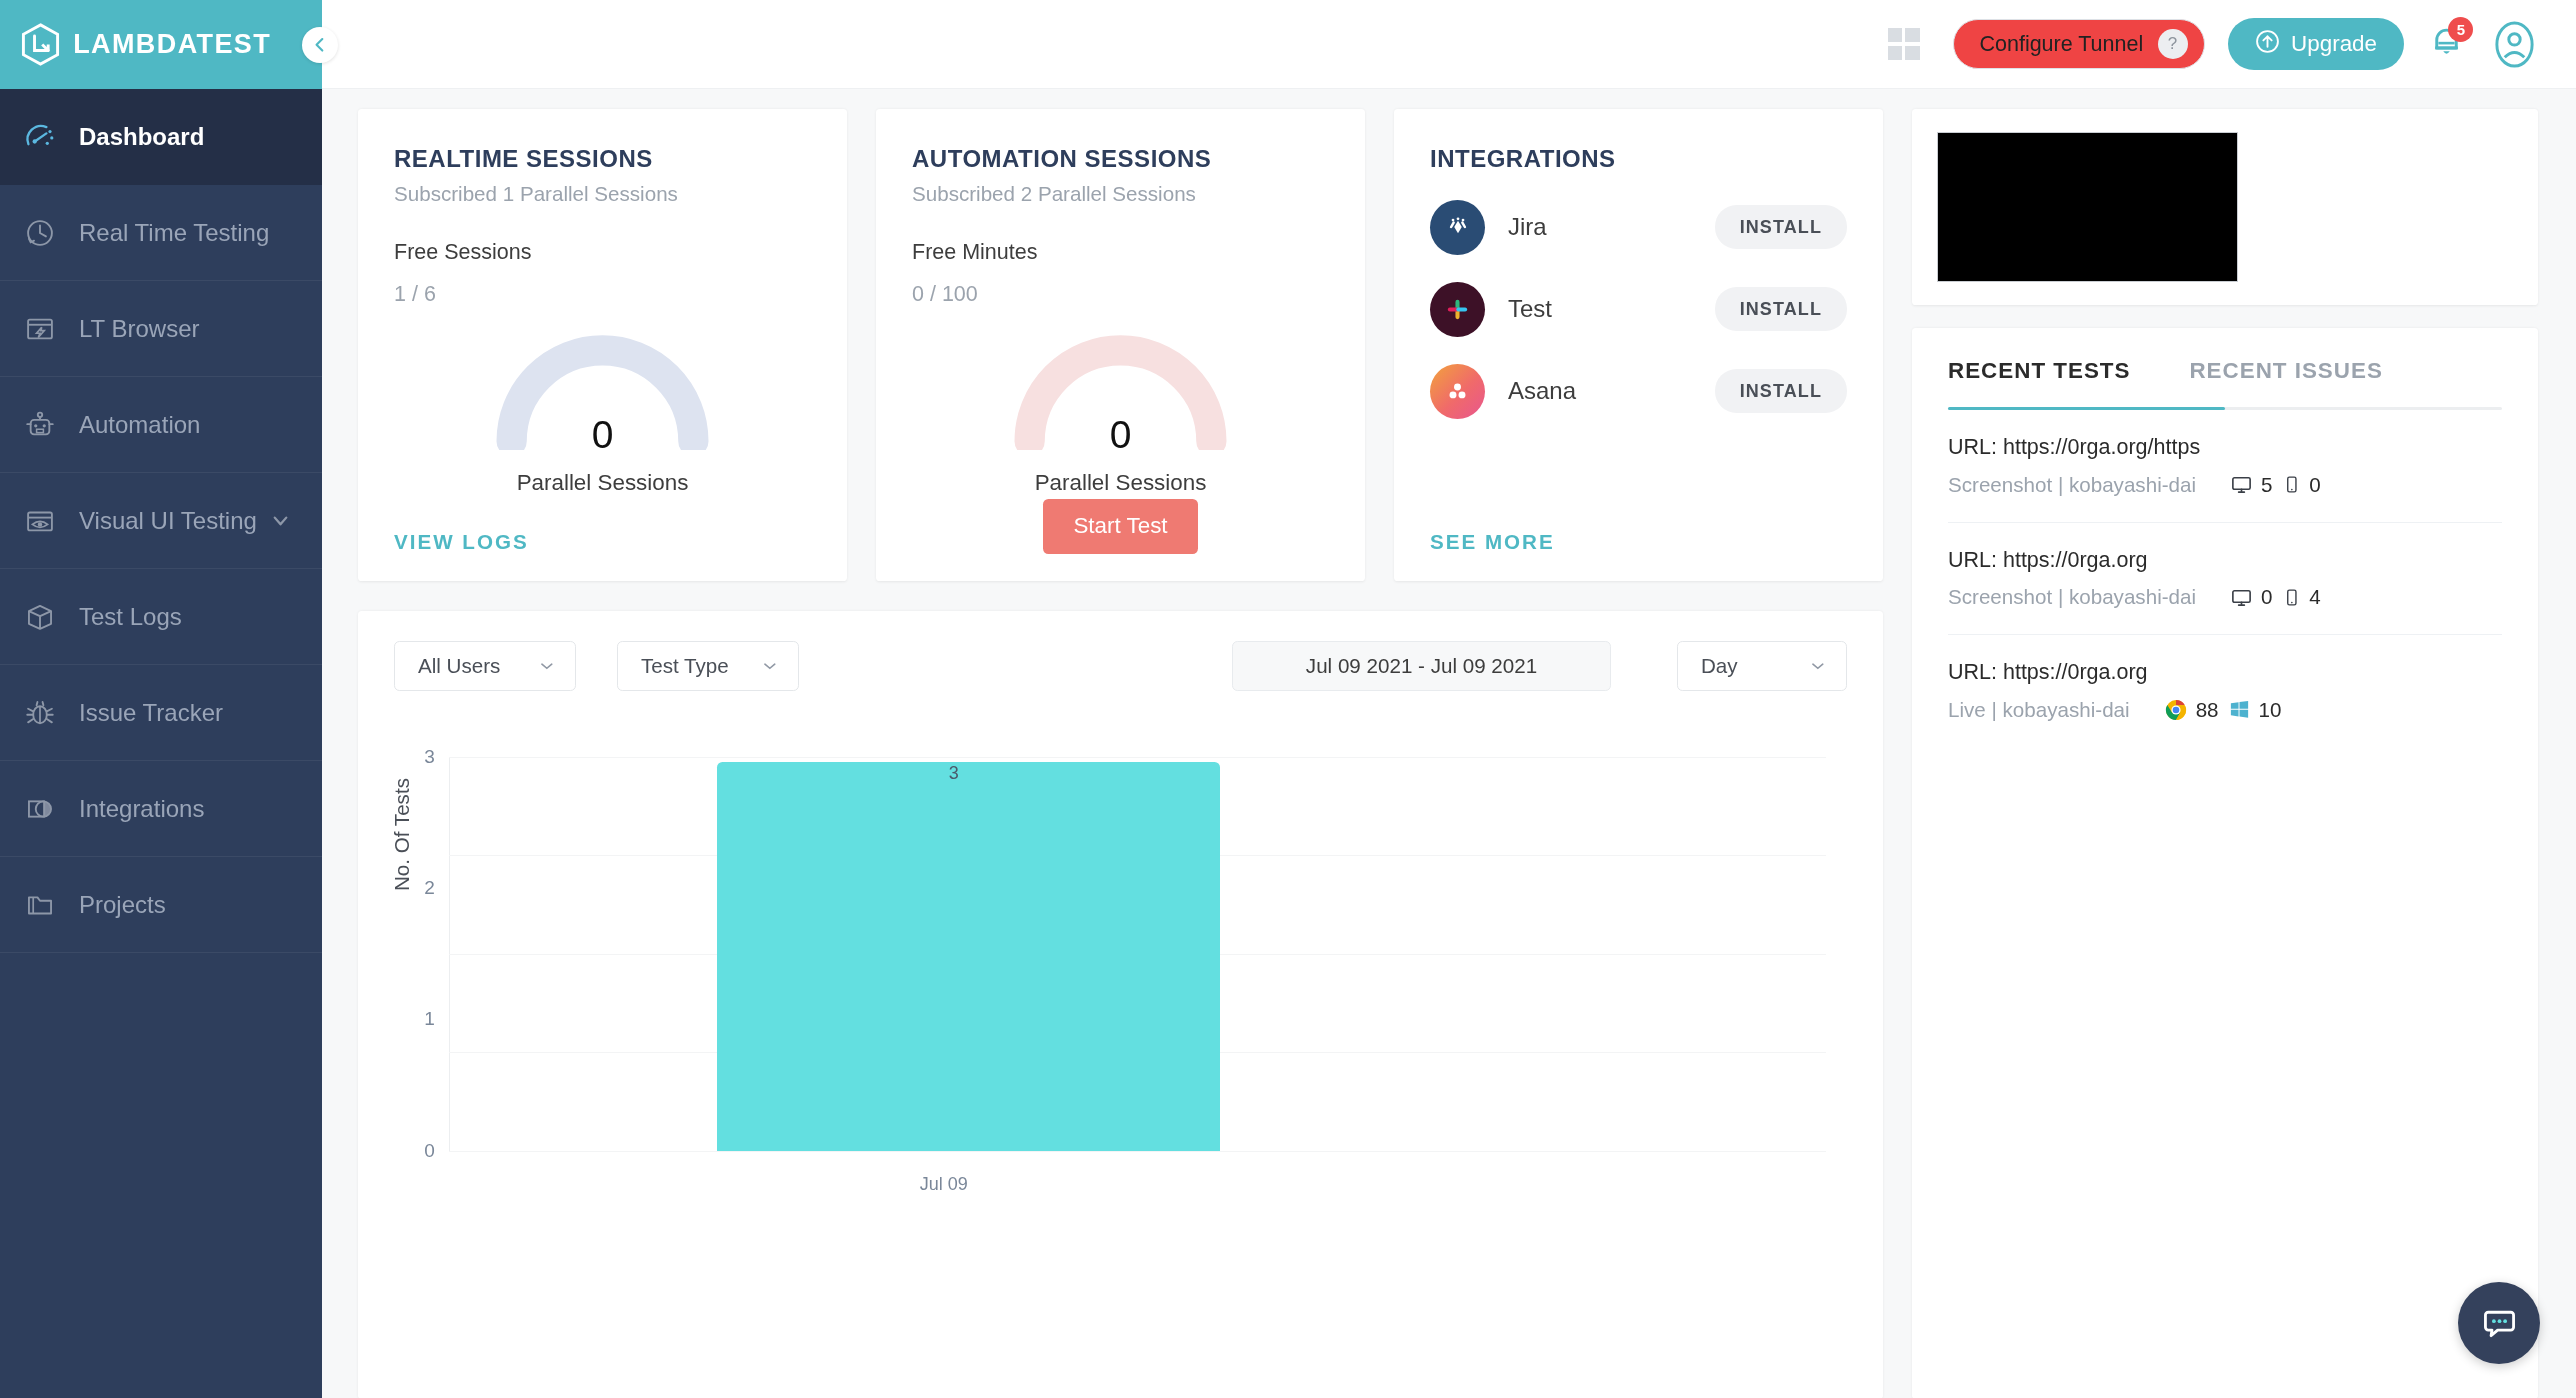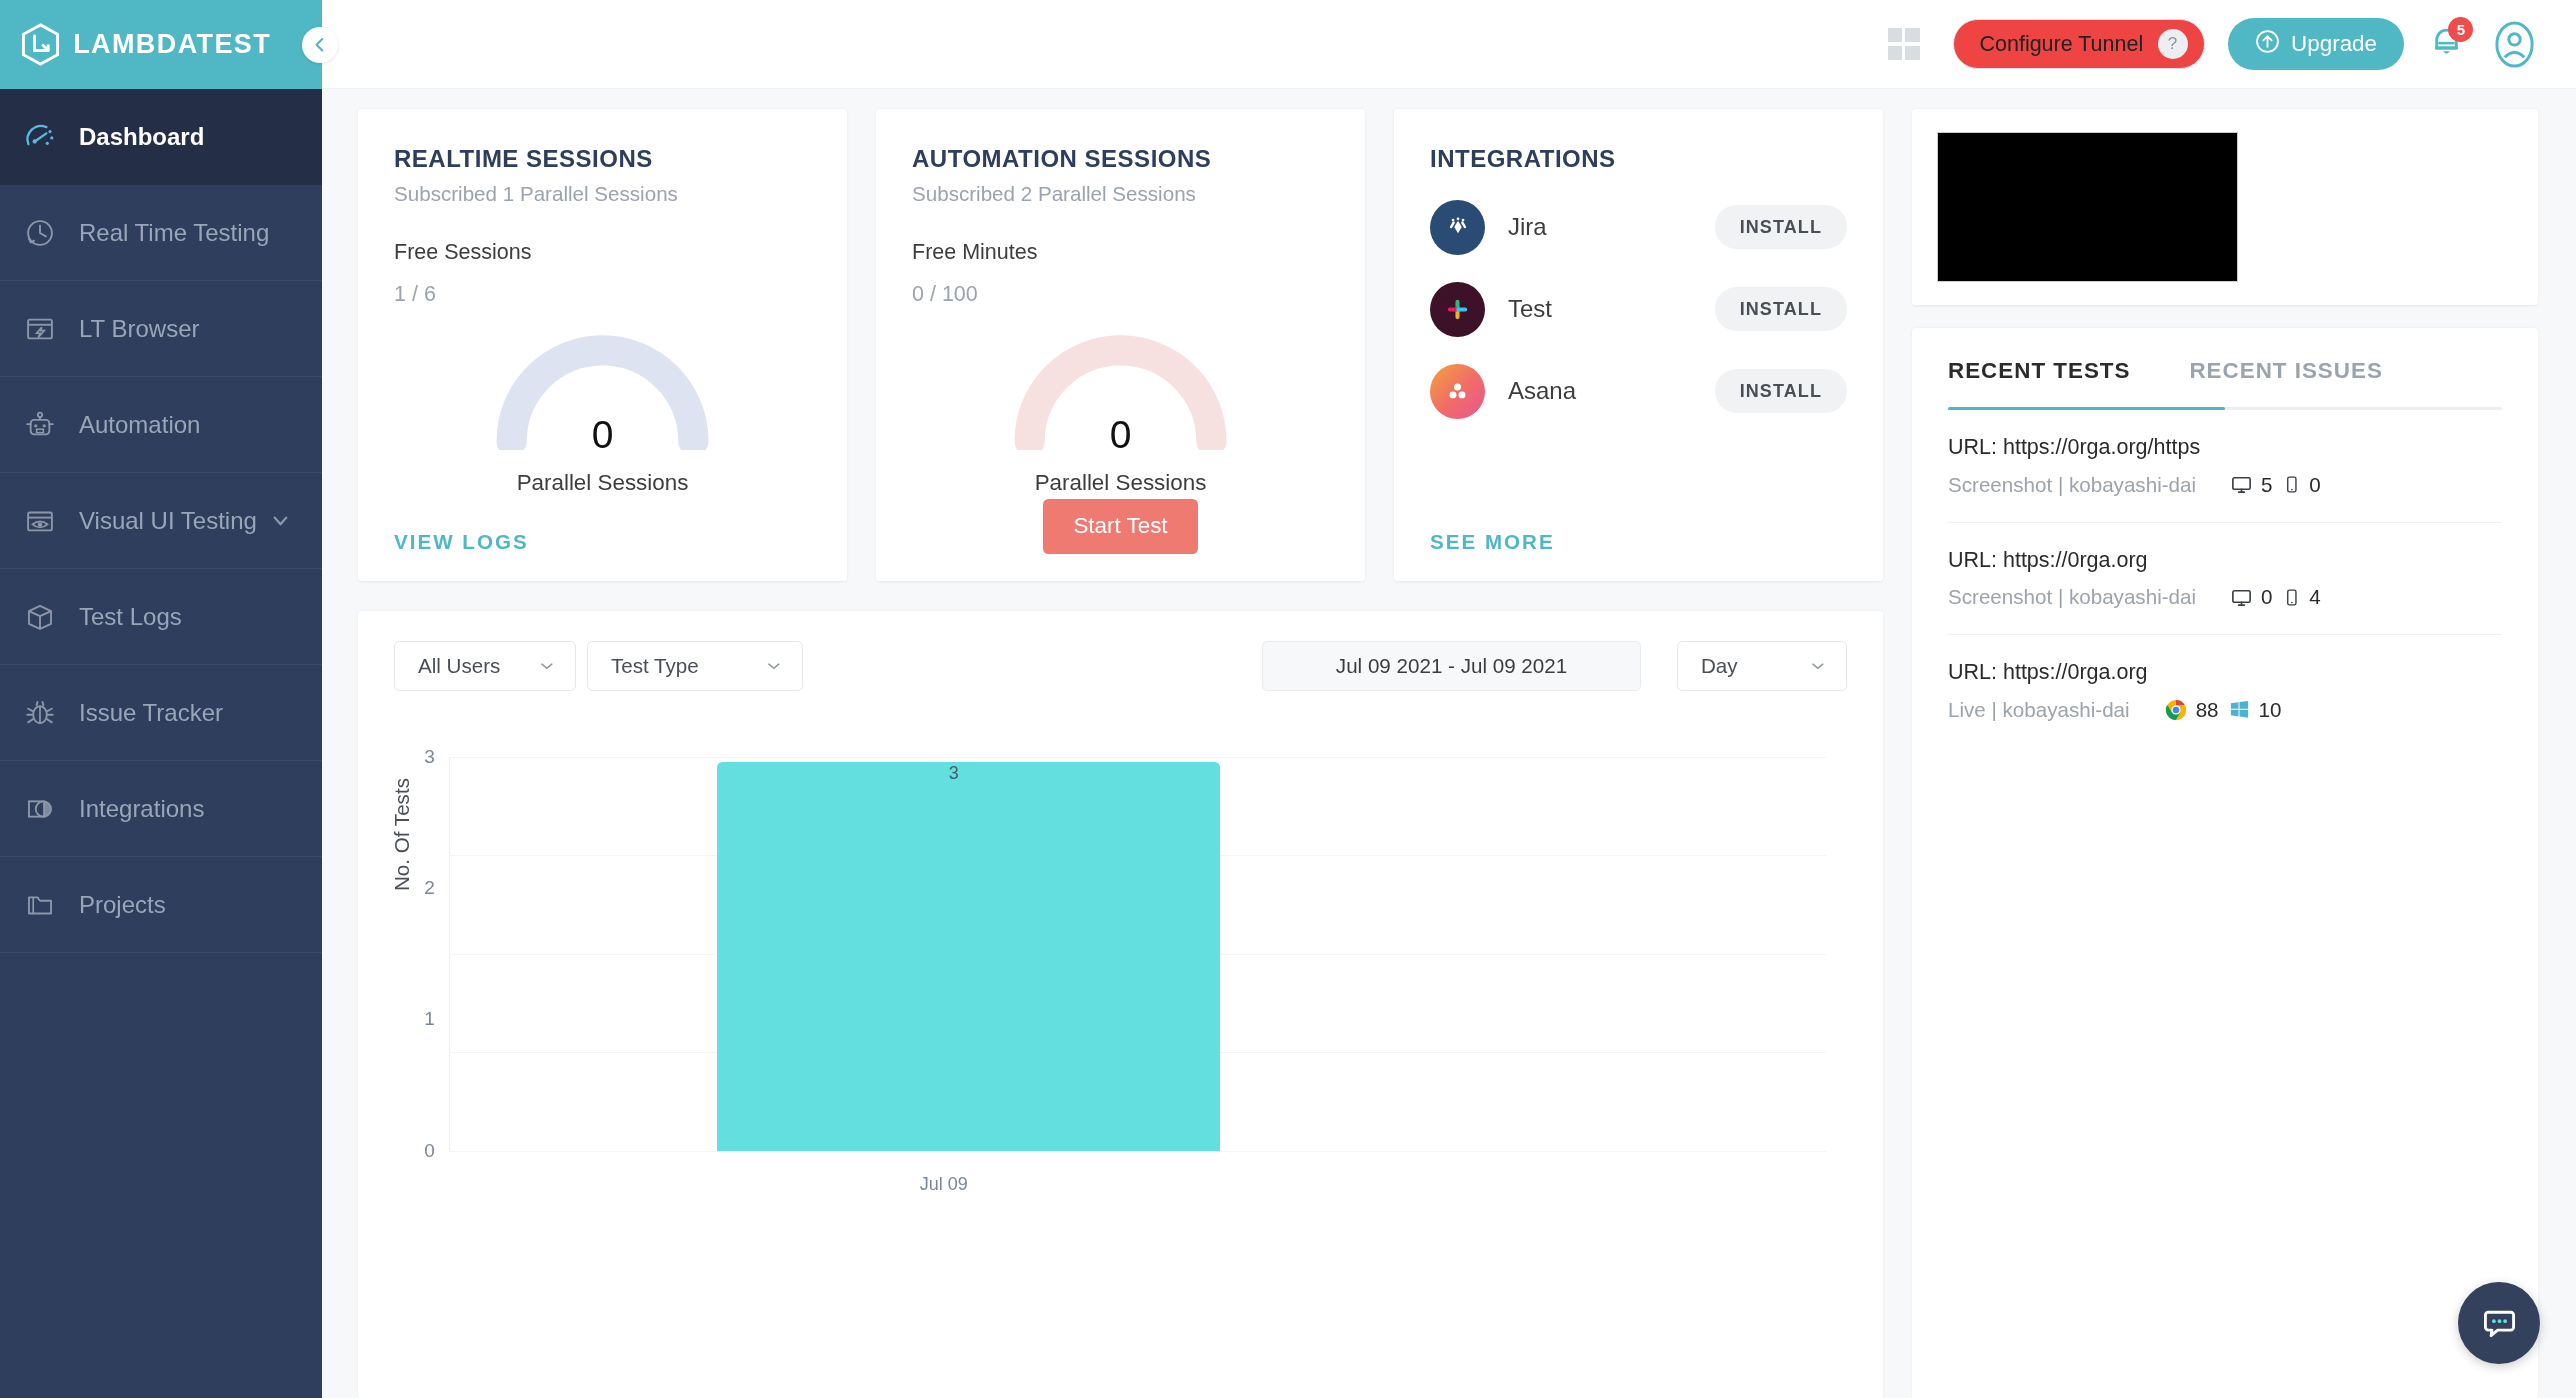--- a/index.html
+++ b/index.html
@@ -92,21 +92,21 @@
   .integ-row { display: flex; align-items: center; gap: 23px; margin-top: 27px; }
   .integ-logo { width: 55px; height: 55px; border-radius: 50%; flex: 0 0 55px; }
   .integ-name { font-size: 24px; color: #3d3d3d; flex: 1; }
   .install-btn {
     background: #f1f2f4; border: none; border-radius: 21.5px; color: #4a4f57;
     font-size: 18px; font-weight: bold; letter-spacing: 1.1px; padding: 11.6px 25px; cursor: pointer;
   }
 
   
   .chart-panel { background: #fff; border-radius: 3.6px; box-shadow: 0 0.9px 2.7px rgba(0,0,0,.07); flex: 1; padding: 30px 36px; min-height: 0; position: relative; }
-  .filters { display: flex; align-items: center; gap: 11px; }
+  .filters { display: flex; align-items: center; gap: 41px; }
   .select-pill {
     border: 0.9px solid #e4e7ea; border-radius: 5.4px; height: 50px; display: flex;
     align-items: center; justify-content: space-between; padding: 0 18px 0 23px;
     font-size: 20.6px; color: #4a4f57; background: #fff; cursor: pointer; min-width: 165px;
   }
   .date-pill {
     background: #f7f8f9; border: 0.9px solid #e8ebee; border-radius: 5.4px; height: 50px;
     display: flex; align-items: center; justify-content: center; padding: 0 30px;
     font-size: 20.6px; color: #3d3d3d; cursor: pointer; margin-left: auto;
   }
@@ -410,21 +410,21 @@
         </div>
 
         <section class="chart-panel">
           <div class="filters">
             <div class="select-pill" style="width:182px">
               <span>All Users</span>
               <svg viewBox="0 0 24 24" width="19.7" height="19.7">
                 <path d="M6 10 L12 15 L18 10" fill="none" stroke="#9199a5" stroke-width="2" stroke-linecap="round"></path>
               </svg>
             </div>
-            <div class="select-pill" style="width:216px">
+            <div class="select-pill" style="width:182px">
               <span>Test Type</span>
               <svg viewBox="0 0 24 24" width="19.7" height="19.7">
                 <path d="M6 10 L12 15 L18 10" fill="none" stroke="#9199a5" stroke-width="2" stroke-linecap="round"></path>
               </svg>
             </div>
             <div class="date-pill" style="width:379px">Jul 09 2021 - Jul 09 2021</div>
             <div class="select-pill" style="width:170px;margin-left:25px">
               <span>Day</span>
               <svg viewBox="0 0 24 24" width="19.7" height="19.7">
                 <path d="M6 10 L12 15 L18 10" fill="none" stroke="#9199a5" stroke-width="2" stroke-linecap="round"></path>

